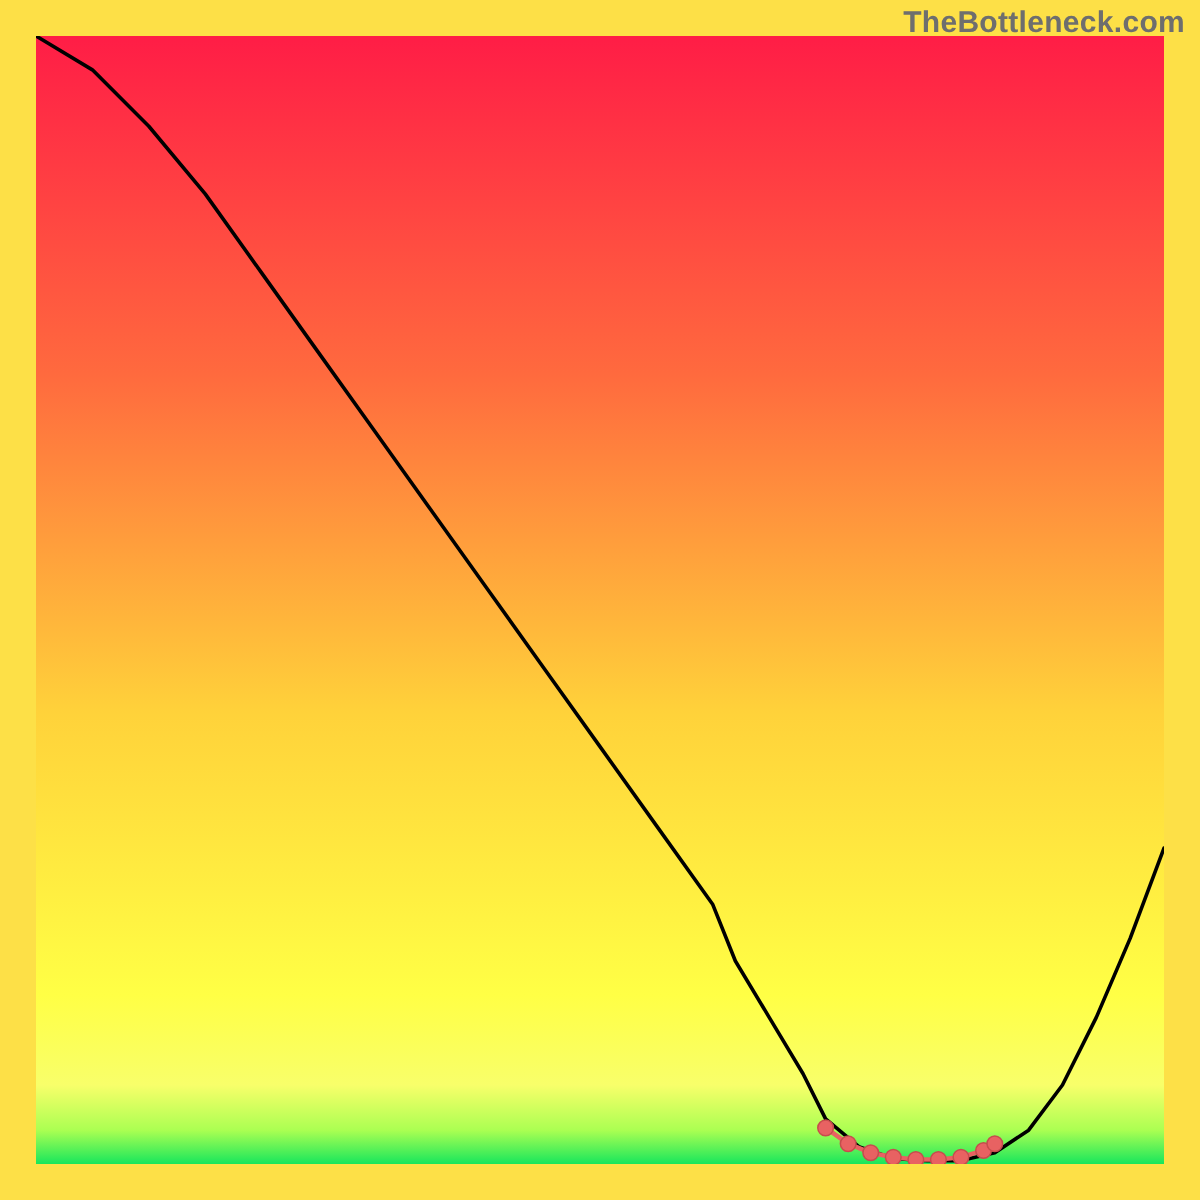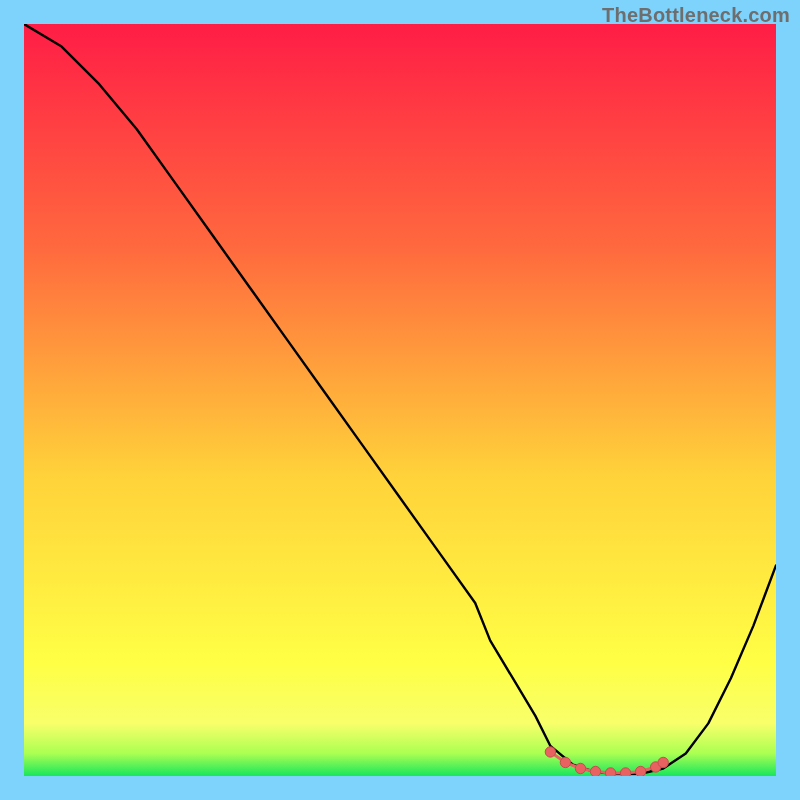--- a/index.html
+++ b/index.html
@@ -1,17 +1,17 @@
 <!DOCTYPE html>
 <html><head>
 <meta charset="utf-8">
 <style>
   * { margin: 0; padding: 0; box-sizing: border-box; }
   html, body { width: 800px; height: 800px; background: #000; overflow: hidden; }
-  .container { position: relative; width: 800px; height: 800px; background: #7dd3fc; }
+  .container { position: relative; width: 800px; height: 800px; background: #fde047; }
   .watermark {
     position: absolute;
     top: 4px;
     right: 10px;
     font-family: Arial, Helvetica, sans-serif;
     font-size: 20px;
     font-weight: 600;
     color: #6e6e6e;
     letter-spacing: 0.2px;
     z-index: 10;

